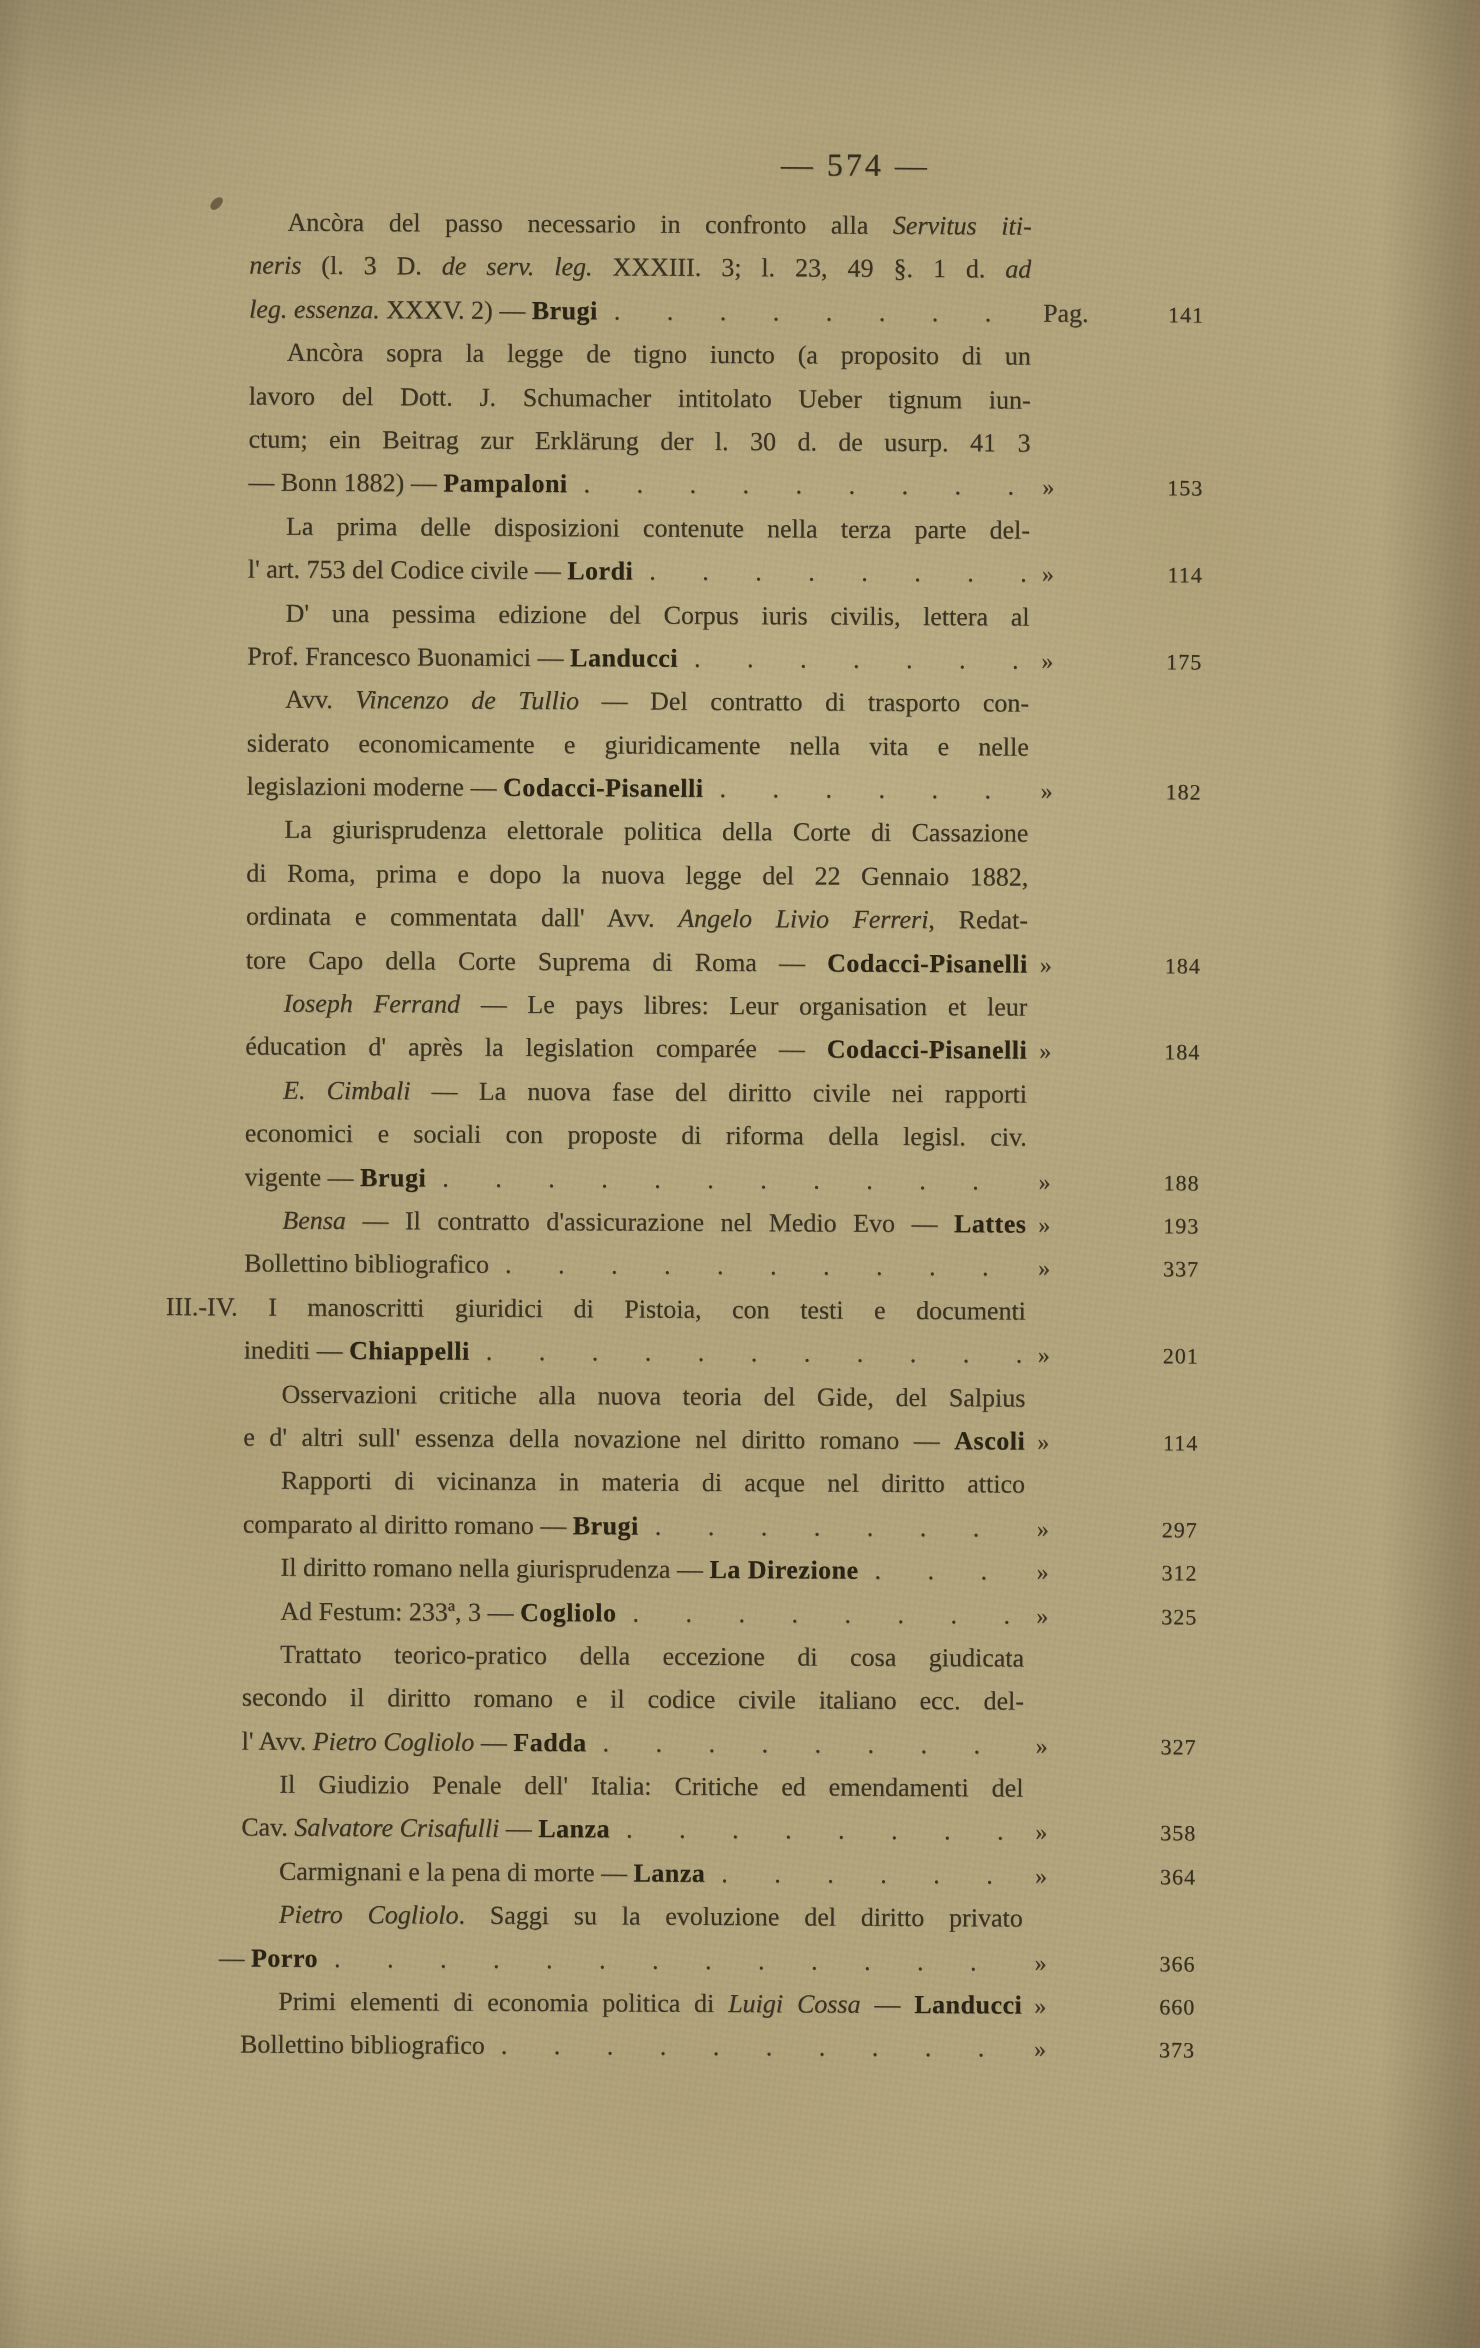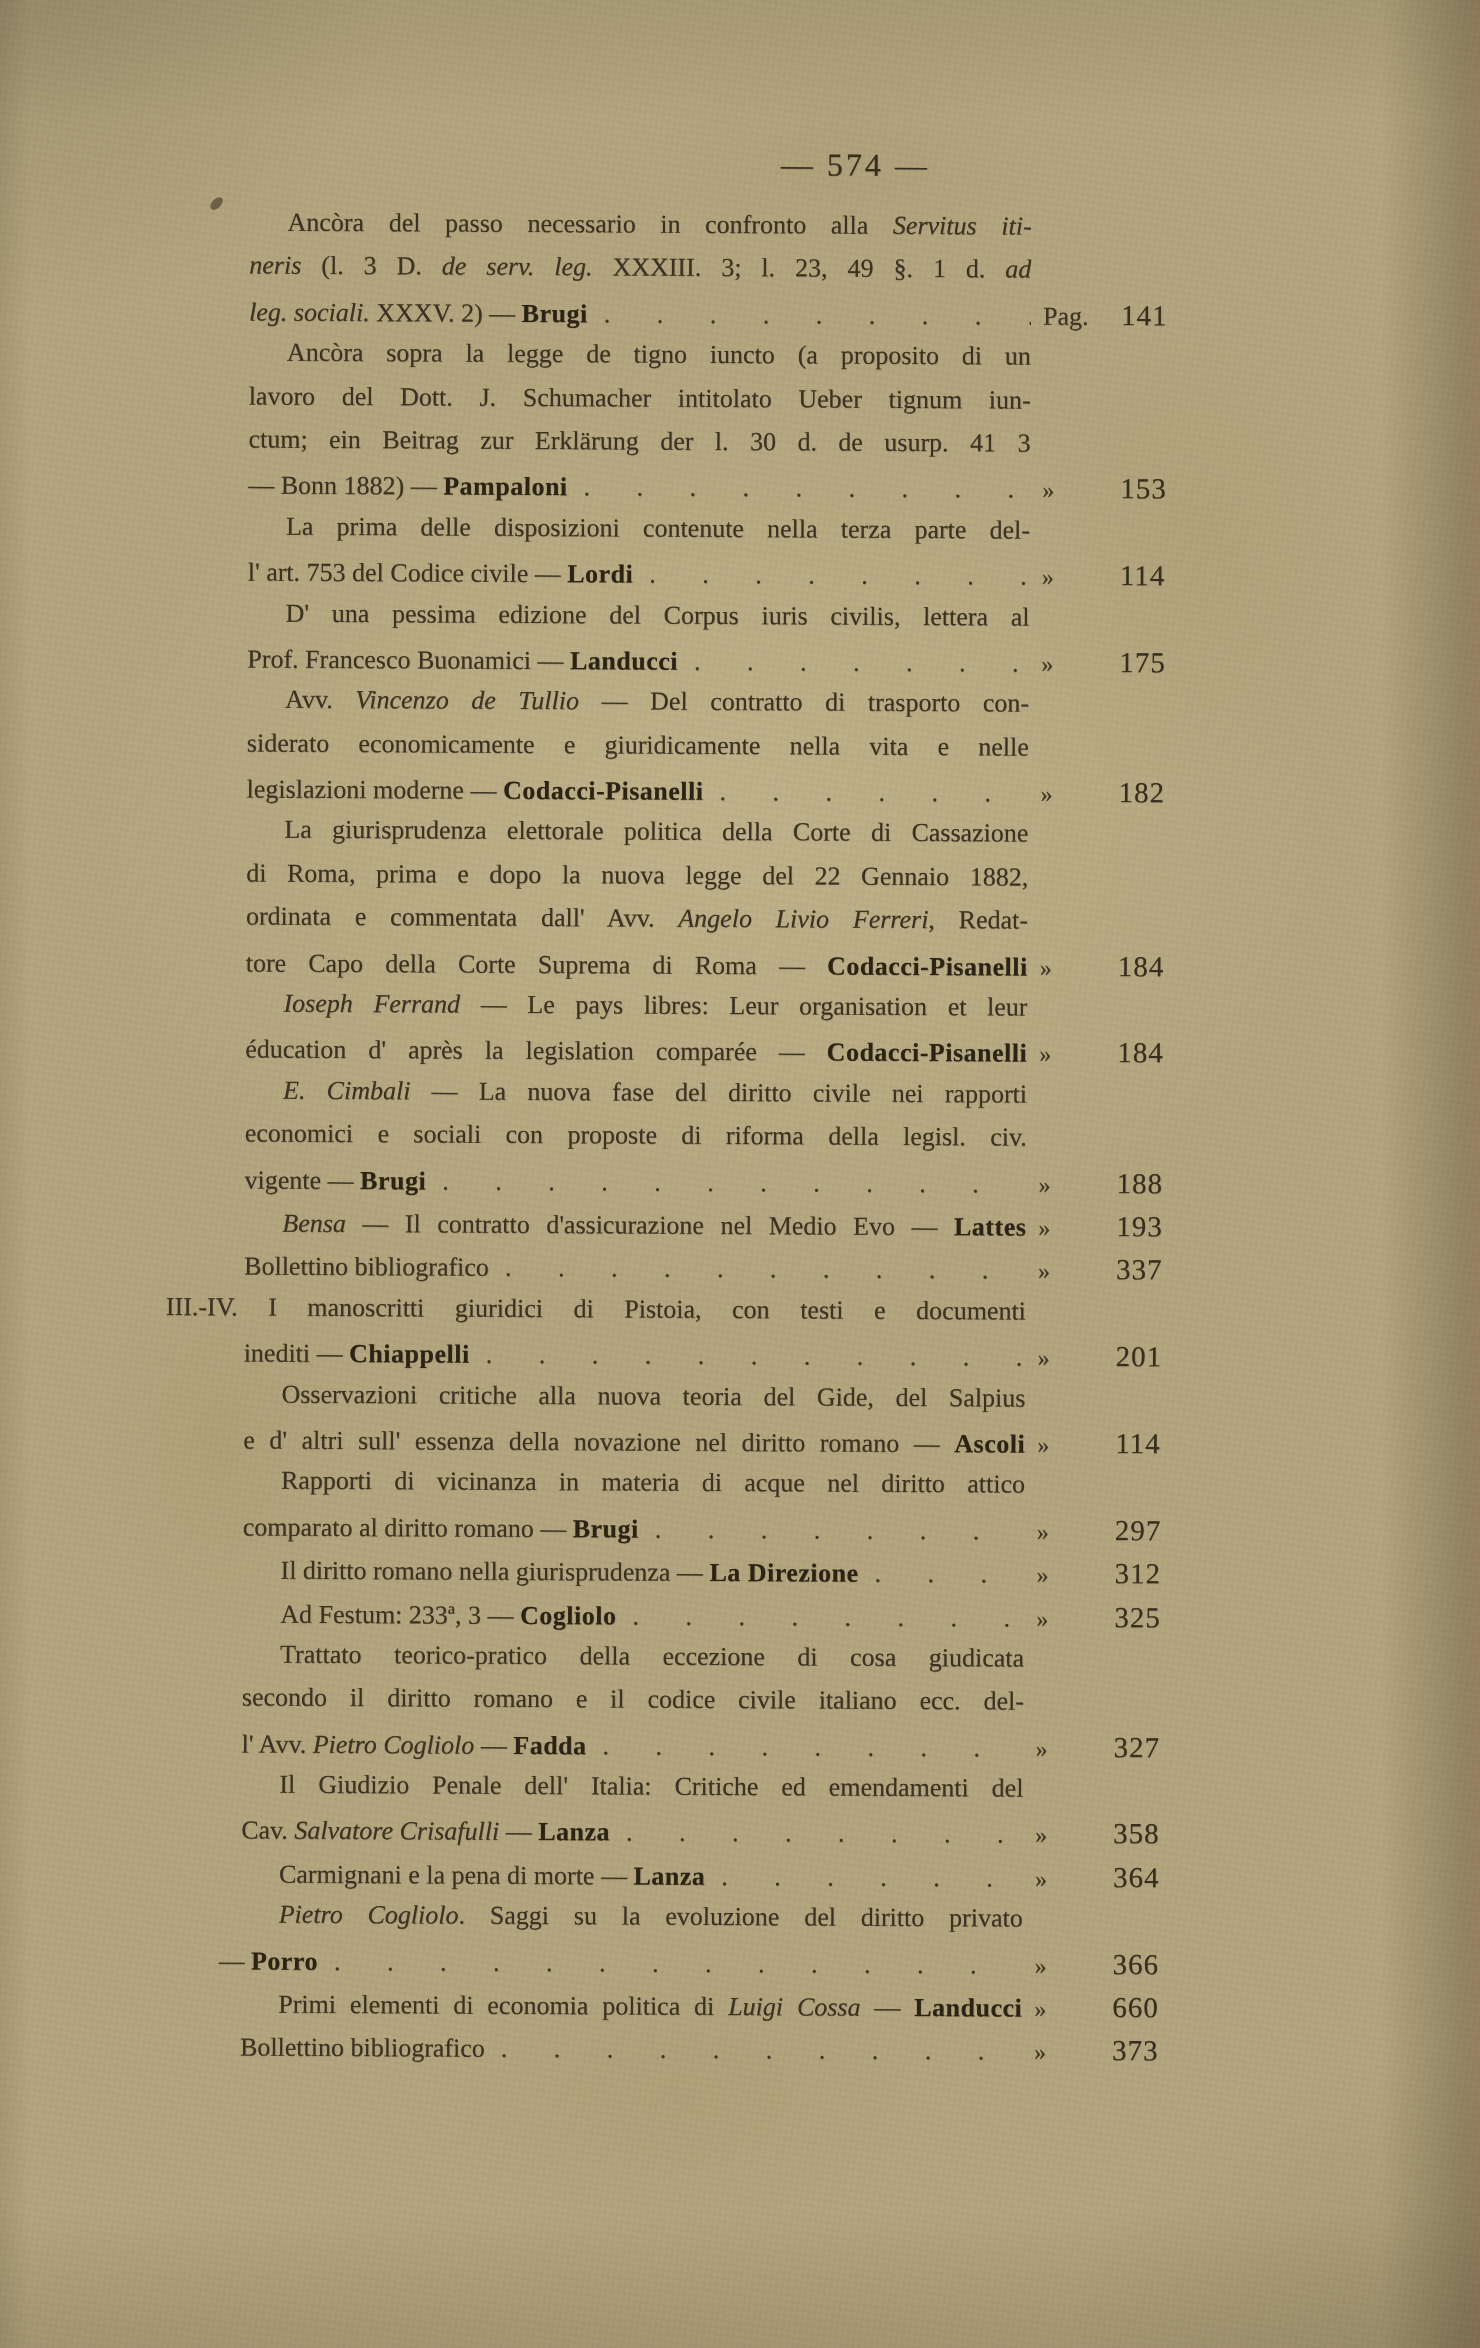--- a/index.html
+++ b/index.html
@@ -82,21 +82,21 @@
   .leader {
     flex: 1 1 0;
     overflow: hidden;
     white-space: nowrap;
     letter-spacing: 20px;
     padding-left: 16px;
     color: #3c3424;
   }
   .mark { flex: 0 0 78px; padding-left: 12px; font-size: 24px; color: #3d3525; }
   .mark.pag { font-size: 26px; }
-  .pnum { flex: 1 1 auto; font-size: 29px; letter-spacing: 1px; color: #362f1f; }
+  .pnum { flex: 1 1 auto; text-align: right; font-size: 22px; letter-spacing: 1px; color: #362f1f; }
   .s-n { }
   .s-i { font-style: italic; }
   .s-b { font-weight: bold; color: #2b2414; letter-spacing: 0.5px; }
 </style>
 </head>
 <body>
 
 <div class="sheet">
   <div class="grain"></div>
   <div class="stain s1"></div>
@@ -113,21 +113,21 @@
             <span class="txt just"><span class="s-n">Ancòra del passo necessario in confronto alla </span><span class="s-i">Servitus iti-</span></span>
           </span>
         </div>
         <div class="line ind-c">
           <span class="body">
             <span class="txt just"><span class="s-i">neris</span><span class="s-n"> (l. 3 D. </span><span class="s-i">de serv. leg.</span><span class="s-n"> XXXIII. 3; l. 23, 49 §. 1 d. </span><span class="s-i">ad</span></span>
           </span>
         </div>
         <div class="line ind-c">
           <span class="body">
-            <span class="txt"><span class="s-i">leg. sociali.</span><span class="s-n"> XXXV. 2) — </span><span class="s-b">Brugi</span></span>
+            <span class="txt"><span class="s-i">leg. essenza.</span><span class="s-n"> XXXV. 2) — </span><span class="s-b">Brugi</span></span>
             <span class="leader">. . . . . . . . . . . . . . . . . . . . . . . . . . . . . . . . . . . . . . . . </span>
           </span>
           <span class="mark pag">Pag.</span>
           <span class="pnum">141</span>
         </div>
         <div class="line ind-f">
           <span class="body">
             <span class="txt just"><span class="s-n">Ancòra sopra la legge de tigno iuncto (a proposito di un</span></span>
           </span>
         </div>

